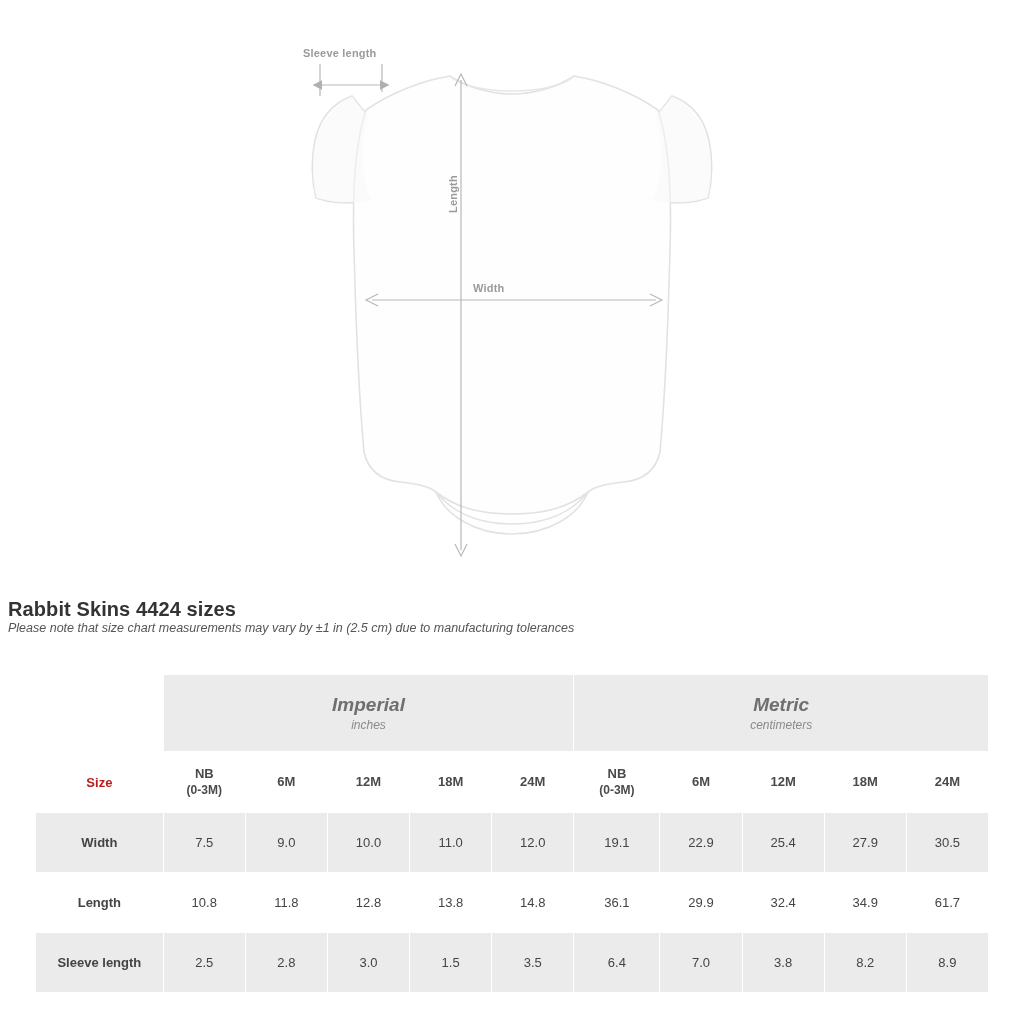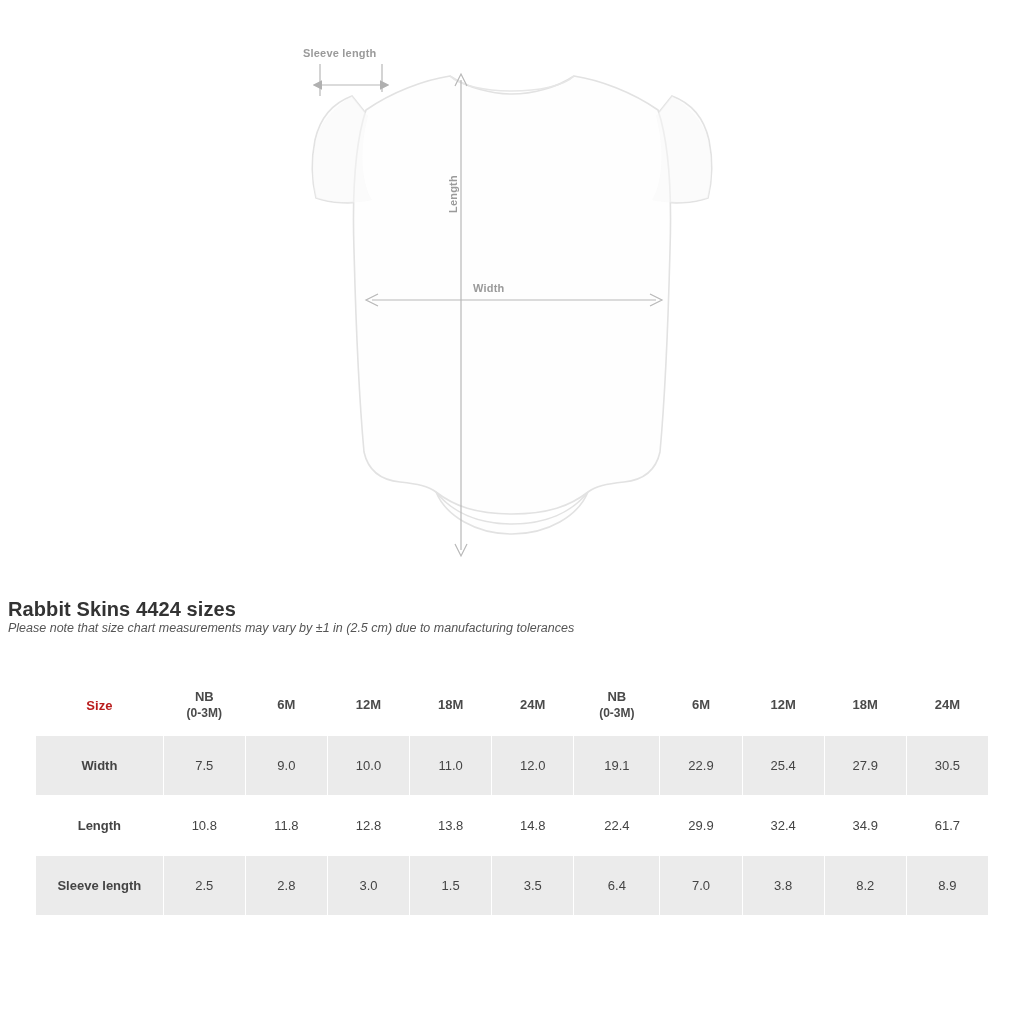--- a/index.html
+++ b/index.html
@@ -254,20 +254,31 @@
           <col style="width:81px">
           <col style="width:81px">
           <col style="width:81px">
         <col style="width:85px">
           <col style="width:81px">
           <col style="width:81px">
           <col style="width:81px">
           <col style="width:81px">
       </colgroup>
       <tbody>
+        <tr class="unit-row">
+          <td class="spacer"></td>
+          <td colspan="5">
+            <div class="unit-name">Imperial</div>
+            <div class="unit-sub">inches</div>
+          </td>
+          <td colspan="5">
+            <div class="unit-name">Metric</div>
+            <div class="unit-sub">centimeters</div>
+          </td>
+        </tr>
 
         <tr class="size-row">
           <td class="rowhead">Size</td>
           <td>
             <span class="sz-main">NB</span>
             <span class="sz-sub">(0-3M)</span>
           </td>
           <td>
             <span class="sz-main">6M</span>
           </td>
@@ -312,21 +323,21 @@
           <td class="val">30.5</td>
         </tr>
 
         <tr class="data-row plain">
           <td class="rowhead">Length</td>
           <td class="val">10.8</td>
           <td class="val">11.8</td>
           <td class="val">12.8</td>
           <td class="val">13.8</td>
           <td class="val">14.8</td>
-          <td class="val">22.4</td>
+          <td class="val">36.1</td>
           <td class="val">29.9</td>
           <td class="val">32.4</td>
           <td class="val">34.9</td>
           <td class="val">61.7</td>
         </tr>
 
         <tr class="data-row shaded">
           <td class="rowhead">Sleeve length</td>
           <td class="val">2.5</td>
           <td class="val">2.8</td>

